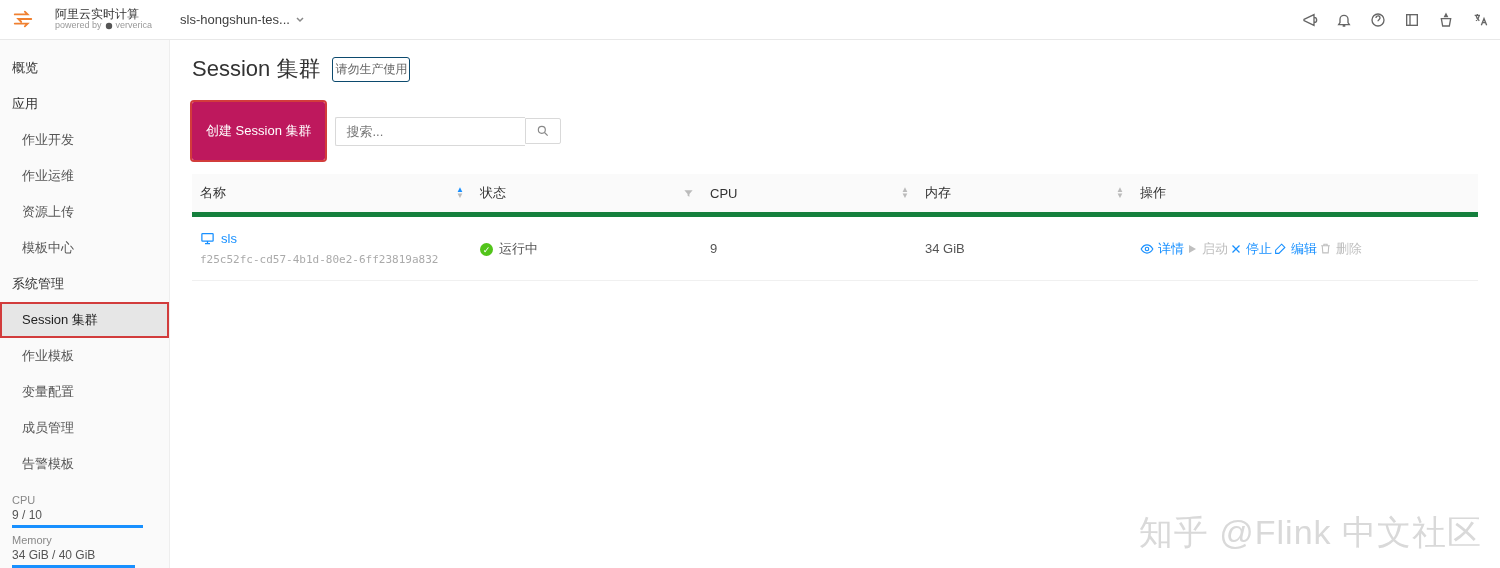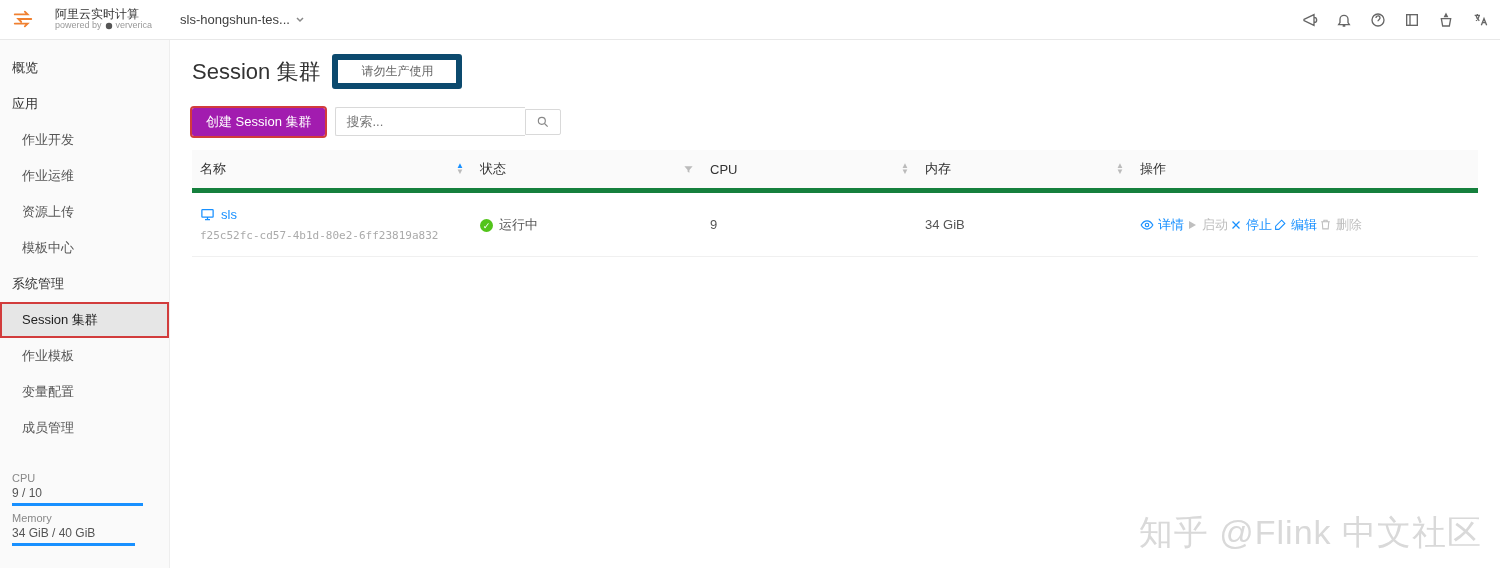--- a/index.html
+++ b/index.html
@@ -28,23 +28,23 @@
     .sidebar-spacer { flex: 1; }
     .usage { padding: 6px 12px 12px; }
     .usage-label { font-size: 11px; color: #888; margin-top: 6px; }
     .usage-val { font-size: 12px; color: #555; margin: 2px 0 3px; }
     .usage-bar { height: 3px; background: #1890ff; }
     .usage-bar.cpu { width: 90%; }
     .usage-bar.mem { width: 85%; }
     .content { flex: 1; padding: 14px 22px; }
     .page-head { display: flex; align-items: center; gap: 12px; margin-bottom: 18px; }
     .page-title { font-size: 22px; color: #333; font-weight: 500; }
-    .tag { border: 6px solid #0c4a6e; border-radius: 3px; padding: 3px 23px; font-size: 12px; color: #666; }
+    .tag { border: 1px solid #0c4a6e; border-radius: 3px; padding: 3px 2px; font-size: 12px; color: #666; }
     .actionbar { display: flex; align-items: center; gap: 10px; margin-bottom: 14px; }
-    .btn-primary { background: #a21caf; color: #fff; border: none; padding: 5px 14px; font-size: 13px; border-radius: 2px; cursor: pointer; }
+    .btn-primary { background: #be185d; color: #fff; border: none; padding: 20px 14px; font-size: 13px; border-radius: 2px; cursor: pointer; }
     .btn-highlighted { outline: 2px solid #d23c3c; outline-offset: 0; }
     .search-wrap { display: flex; align-items: center; }
     .search-input { border: 1px solid #d9d9d9; border-right: none; padding: 6px 10px; font-size: 13px; width: 190px; border-radius: 2px 0 0 2px; outline: none; }
     .search-btn { border: 1px solid #d9d9d9; background: #fff; padding: 5px 10px; border-radius: 0 2px 2px 0; cursor: pointer; color: #888; display: flex; align-items: center; }
     .table { width: 100%; border-collapse: collapse; }
     .table th { text-align: left; font-weight: 500; font-size: 13px; color: #333; padding: 10px 8px; border-bottom: 5px solid #15803d; background: #fafafa; }
     .table td { padding: 14px 8px; border-bottom: 1px solid #f0f0f0; font-size: 13px; color: #555; vertical-align: middle; }
     .th-inner { display: flex; align-items: center; justify-content: space-between; }
     .sort-icons { display: flex; flex-direction: column; line-height: 6px; font-size: 8px; color: #bbb; }
     .sort-icons .up { color: #1890ff; }
@@ -132,20 +132,21 @@
       <div class="nav-section">应用</div>
       <div class="nav-item">作业开发</div>
       <div class="nav-item">作业运维</div>
       <div class="nav-item">资源上传</div>
       <div class="nav-item">模板中心</div>
       <div class="nav-section">系统管理</div>
       <div class="nav-item active highlighted">Session 集群</div>
       <div class="nav-item">作业模板</div>
       <div class="nav-item">变量配置</div>
       <div class="nav-item">成员管理</div>
+      <div class="nav-item">告警模板</div>
       <div class="sidebar-spacer"></div>
       <div class="usage">
         <div class="usage-label">CPU</div>
         <div class="usage-val">9 / 10</div>
         <div class="usage-bar cpu"></div>
         <div class="usage-label">Memory</div>
         <div class="usage-val">34 GiB / 40 GiB</div>
         <div class="usage-bar mem"></div>
       </div>
     </div>

